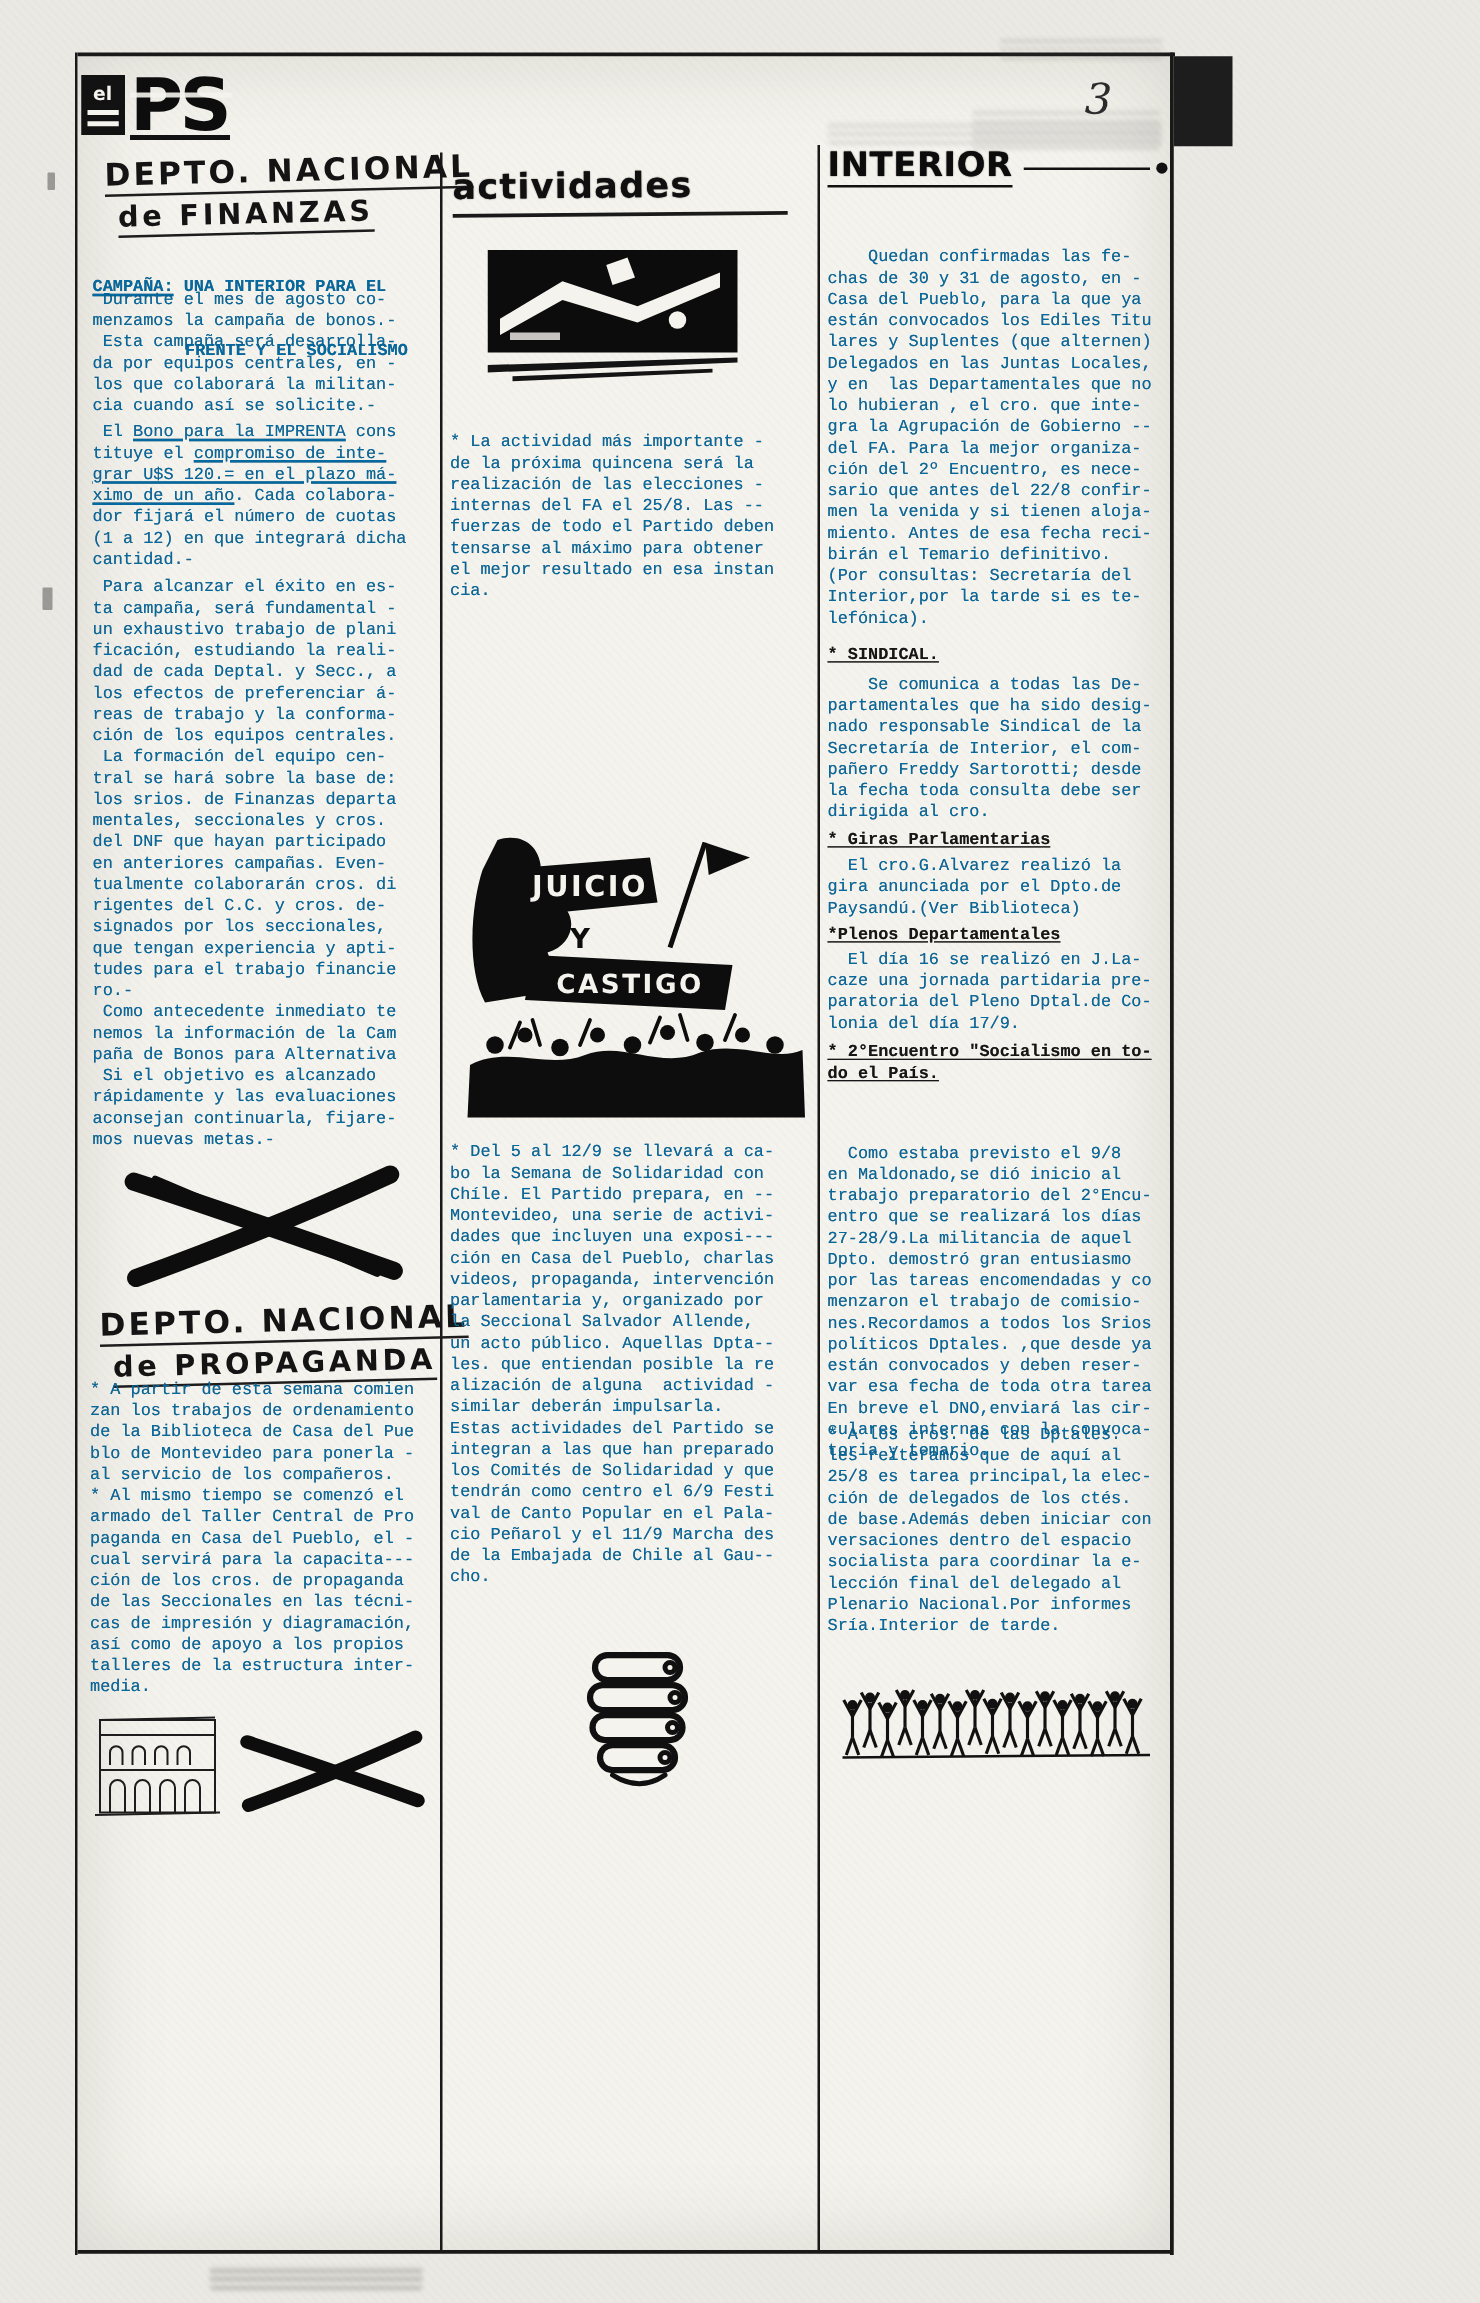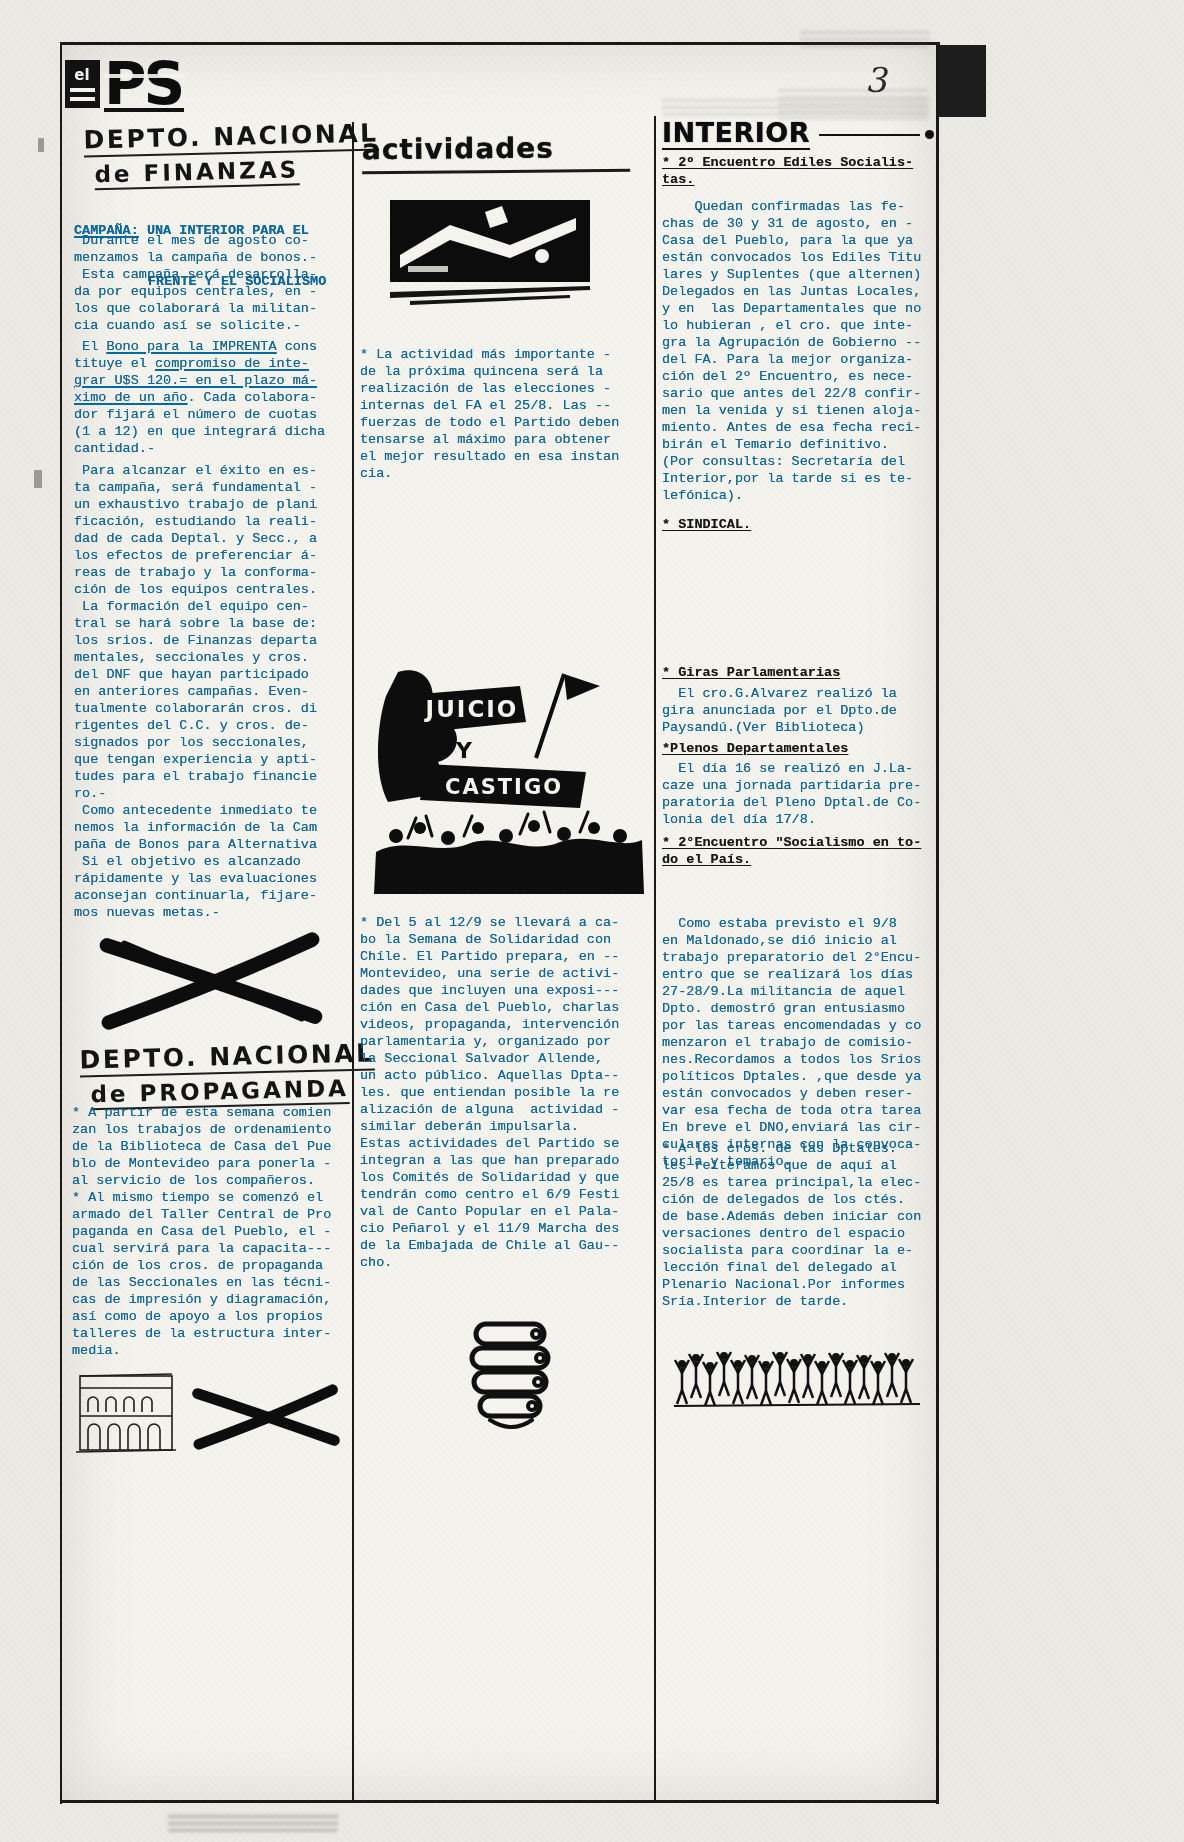--- a/index.html
+++ b/index.html
@@ -313,53 +313,58 @@
       </g>
     </svg>
   </div>
 
   <div class="abs interior-head" style="left:662px;top:118px;">
     <h2>INTERIOR</h2>
     <div class="interior-line"></div>
     <div class="interior-dot"></div>
   </div>
 
-  <div class="abs sec-title" style="left:662px;top:154px;width:272px;">* 2º Encuentro Ediles Socialis-
-tas.</div>
   <div class="abs tw" style="left:662px;top:198px;width:272px;">    Quedan confirmadas las fe-
 chas de 30 y 31 de agosto, en -
 Casa del Pueblo, para la que ya
 están convocados los Ediles Titu
 lares y Suplentes (que alternen)
 Delegados en las Juntas Locales,
 y en  las Departamentales que no
 lo hubieran , el cro. que inte-
 gra la Agrupación de Gobierno --
 del FA. Para la mejor organiza-
 ción del 2º Encuentro, es nece-
 sario que antes del 22/8 confir-
 men la venida y si tienen aloja-
 miento. Antes de esa fecha reci-
 birán el Temario definitivo.
 (Por consultas: Secretaría del
 Interior,por la tarde si es te-
 lefónica).</div>
 
   <div class="abs sec-title" style="left:662px;top:516px;width:272px;">* SINDICAL.</div>
+  <div class="abs tw" style="left:662px;top:540px;width:272px;">    Se comunica a todas las De-
+partamentales que ha sido desig-
+nado responsable Sindical de la
+Secretaría de Interior, el com-
+pañero Freddy Sartorotti; desde
+la fecha toda consulta debe ser
+dirigida al cro.</div>
 
   <div class="abs sec-title" style="left:662px;top:664px;width:272px;">* Giras Parlamentarias</div>
   <div class="abs tw" style="left:662px;top:685px;width:272px;">  El cro.G.Alvarez realizó la
 gira anunciada por el Dpto.de
 Paysandú.(Ver Biblioteca)</div>
 
   <div class="abs sec-title" style="left:662px;top:740px;width:272px;">*Plenos Departamentales</div>
   <div class="abs tw" style="left:662px;top:760px;width:272px;">  El día 16 se realizó en J.La-
 caze una jornada partidaria pre-
 paratoria del Pleno Dptal.de Co-
-lonia del día 17/8.</div>
+lonia del día 17/9.</div>
 
   <div class="abs sec-title" style="left:662px;top:834px;width:272px;">* 2°Encuentro "Socialismo en to-
 do el País.</div>
   <div class="abs tw" style="left:662px;top:872px;width:272px;margin-top:43px;">  Como estaba previsto el 9/8
 en Maldonado,se dió inicio al
 trabajo preparatorio del 2°Encu-
 entro que se realizará los días
 27-28/9.La militancia de aquel
 Dpto. demostró gran entusiasmo
 por las tareas encomendadas y co

